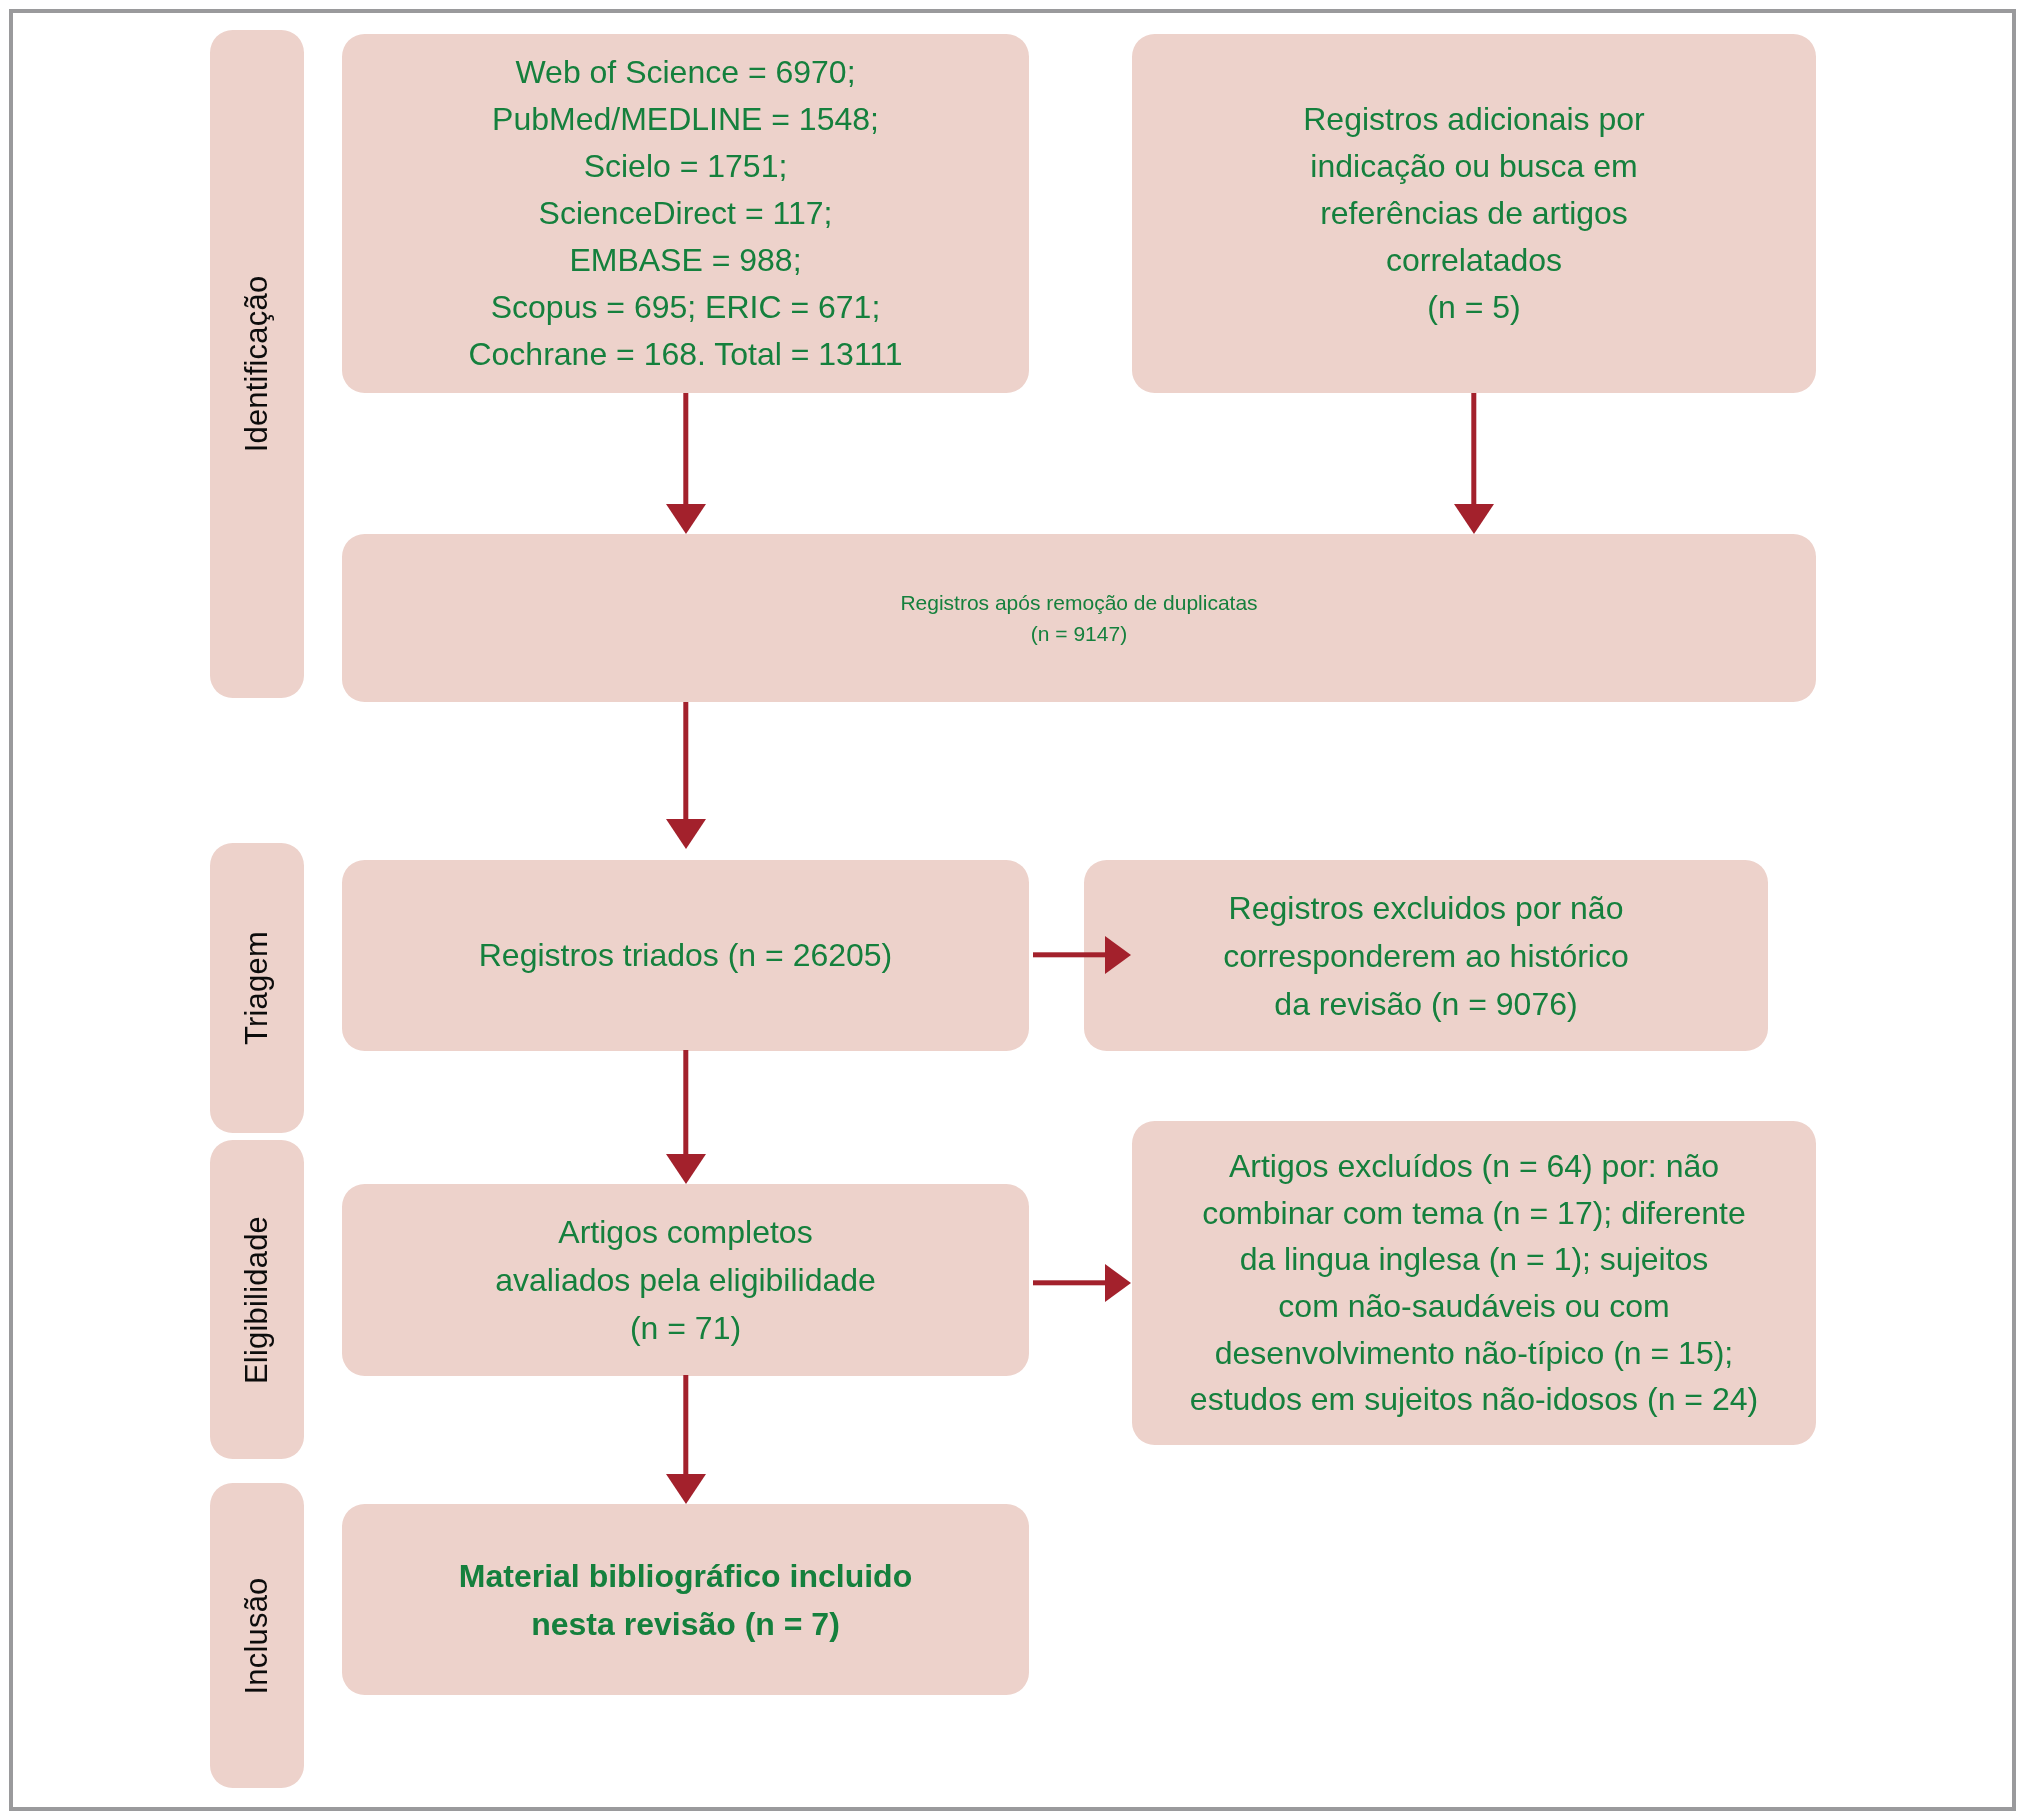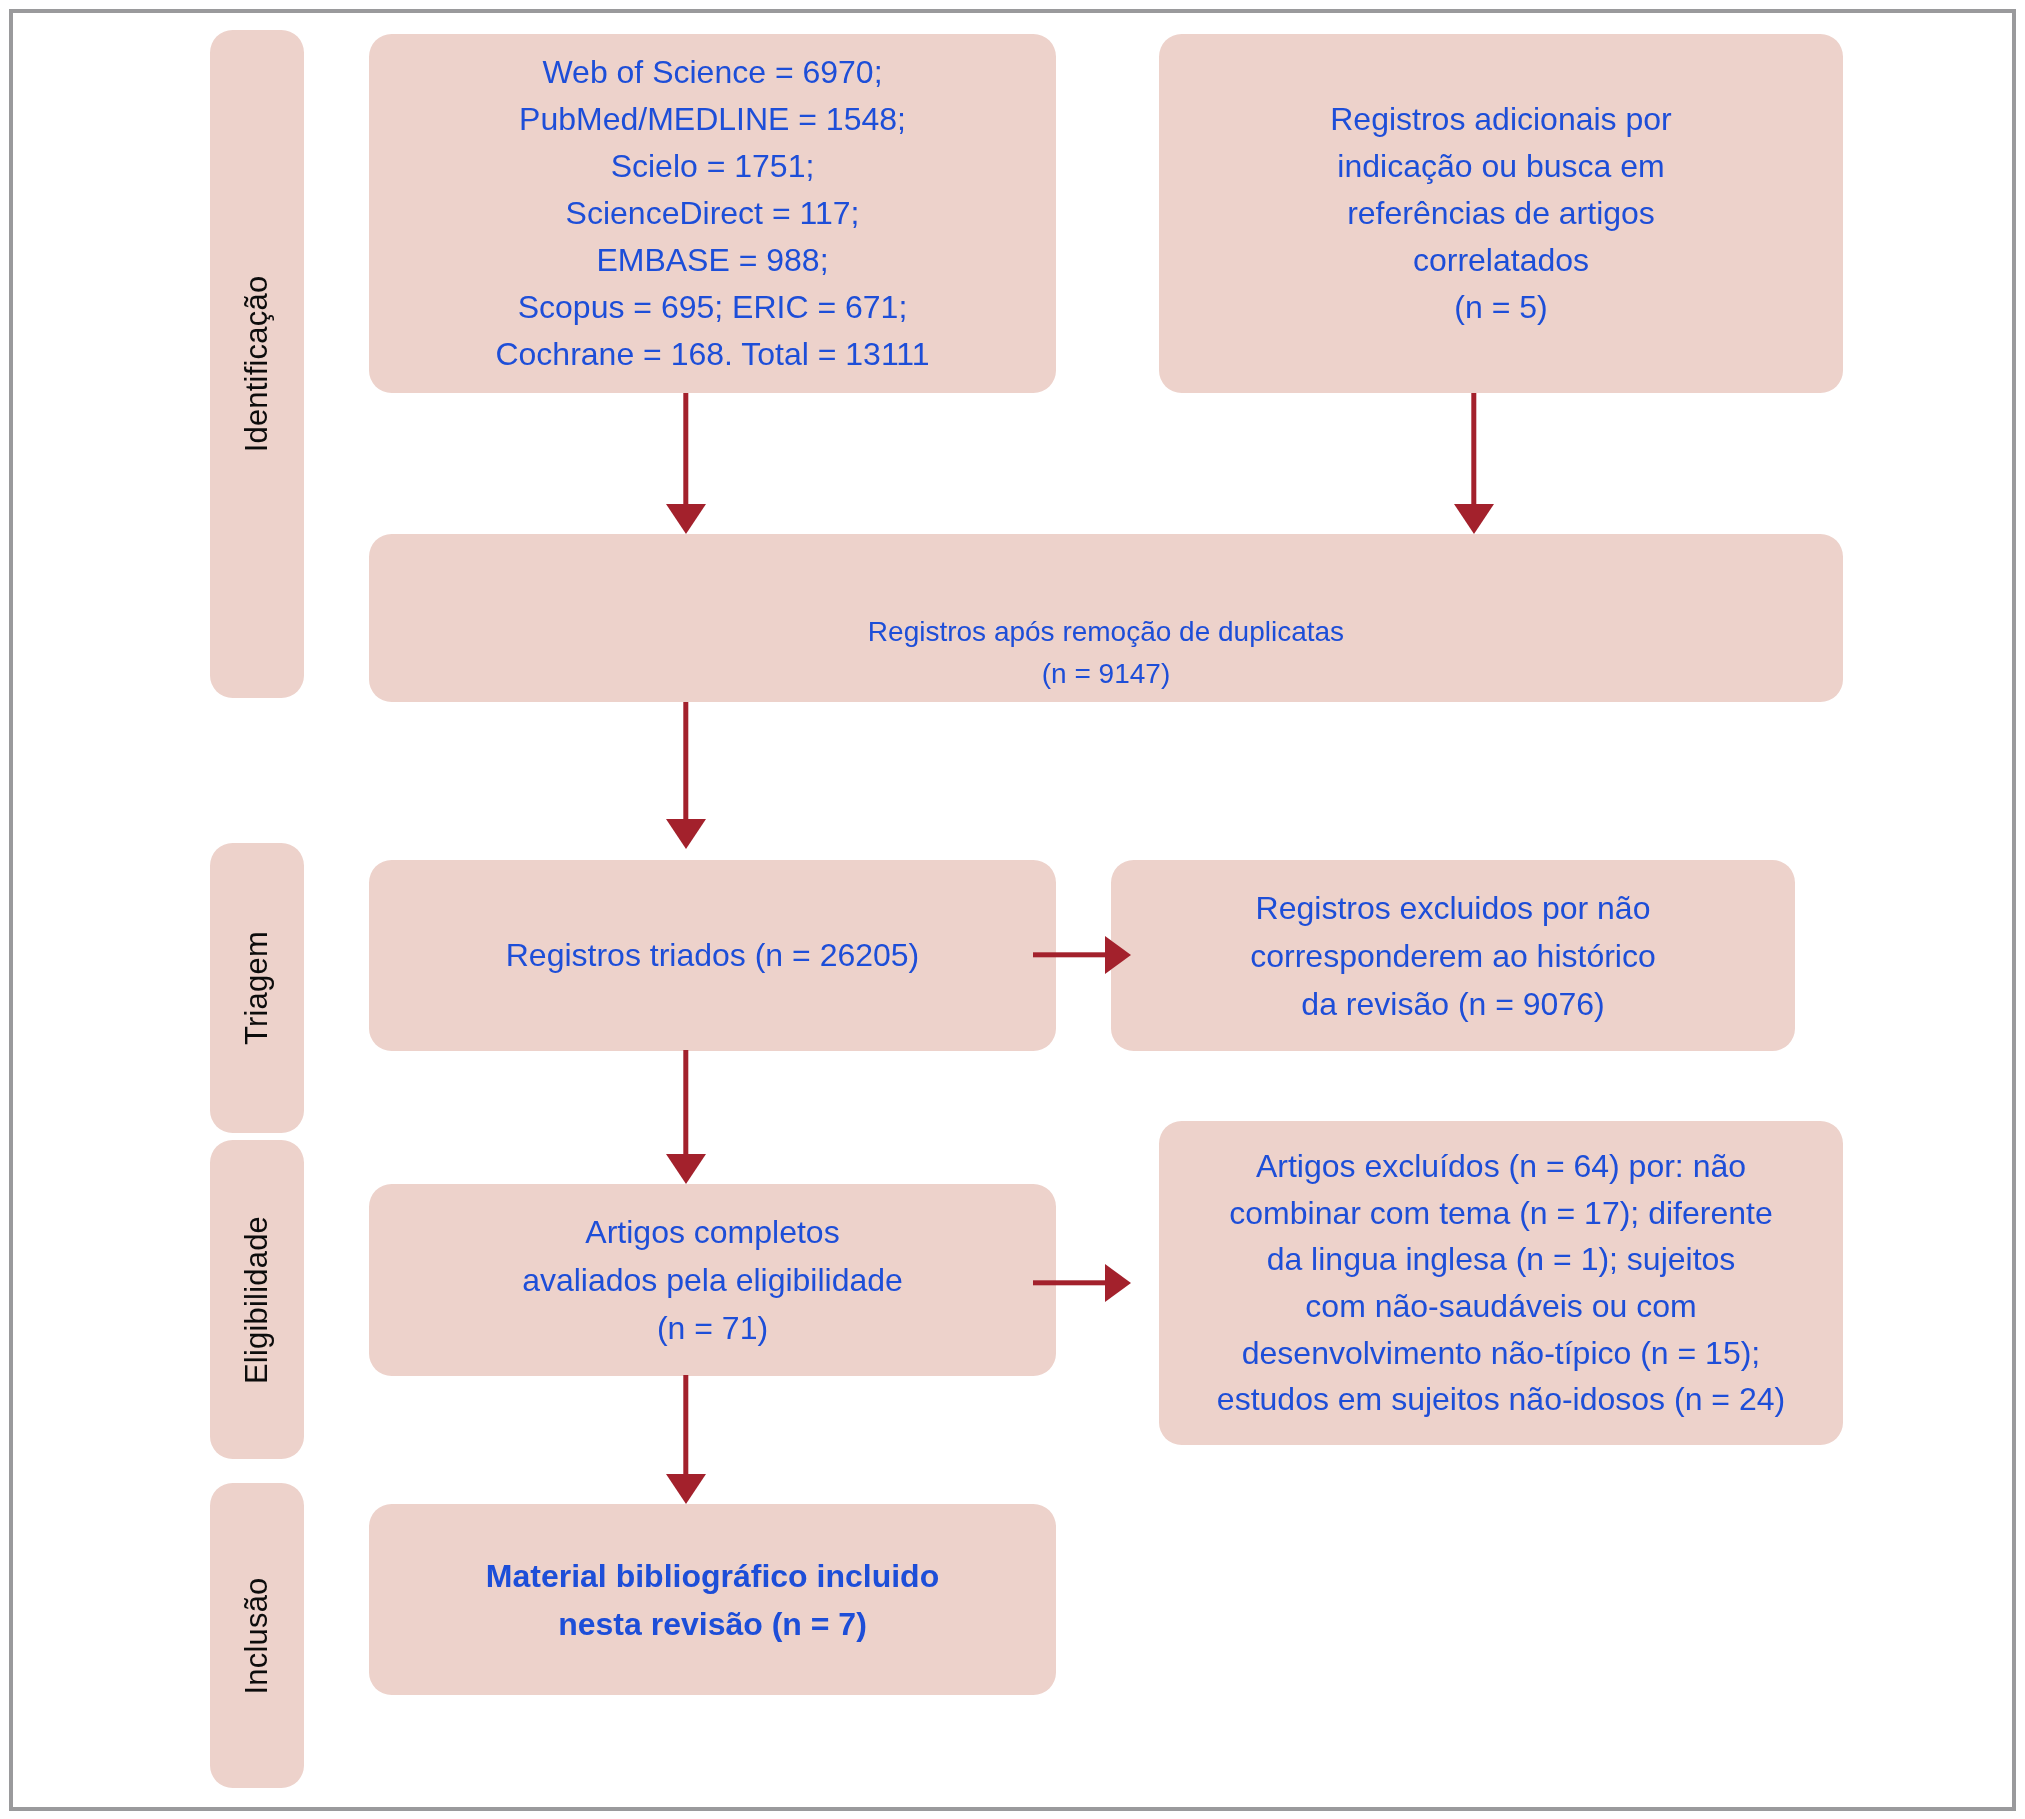--- a/index.html
+++ b/index.html
@@ -32,26 +32,25 @@
   
   .pbox {
     position: absolute;
     background: #edd2cb;
     border-radius: 22.6px;
     box-sizing: border-box;
     display: flex;
     align-items: center;
     justify-content: center;
     text-align: center;
-    color: #1d4ed8;
+    color: #15803d;
     font-size: 31px;
     line-height: 1.42;
     padding: 6.9px 16.7px;
     white-space: pre-line;
-    margin-left: 27px;
   }
   .stage-tab {
     position: absolute;
     background: #edd2cb;
     border-radius: 22.6px;
     box-sizing: border-box;
     display: flex;
     align-items: center;
     justify-content: center;
   }
@@ -156,21 +155,21 @@
   <div class="arrow-v" style="left:686px; top:393px; height:141px;">
     <div class="shaft"></div>
       <div class="head"></div>
   </div>
 
   <div class="arrow-v" style="left:1474px; top:393px; height:141px;">
     <div class="shaft"></div>
       <div class="head"></div>
   </div>
 
-  <div class="pbox" style="left:342px; top:534px; width:1474px; height:168px; font-size:28px; line-height:1.5;align-items:flex-end;">
+  <div class="pbox" style="left:342px; top:534px; width:1474px; height:168px; font-size:21px; line-height:1.5;">
     <span>Registros após remoção de duplicatas
 (n = 9147)</span>
   </div>
 
   <div class="arrow-v" style="left:686px; top:702px; height:147px;">
     <div class="shaft"></div>
       <div class="head"></div>
   </div>
 
   <div class="pbox" style="left:342px; top:860px; width:687px; height:191px; font-size:32px;">

